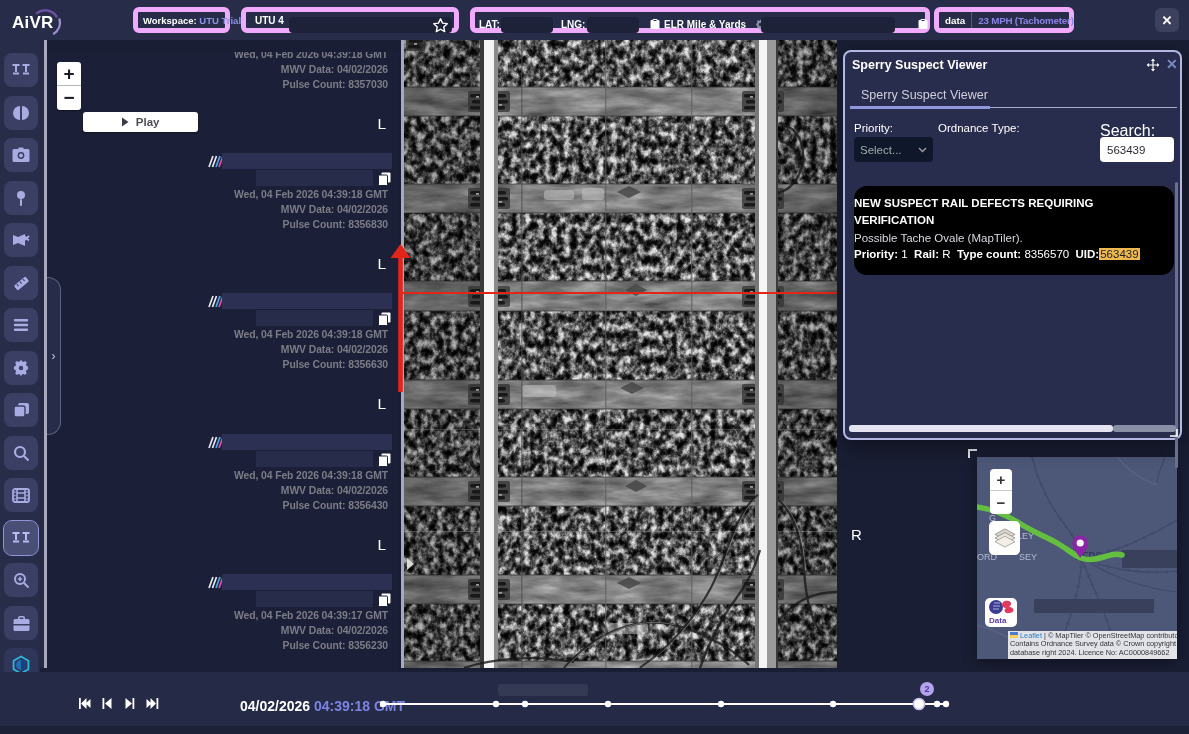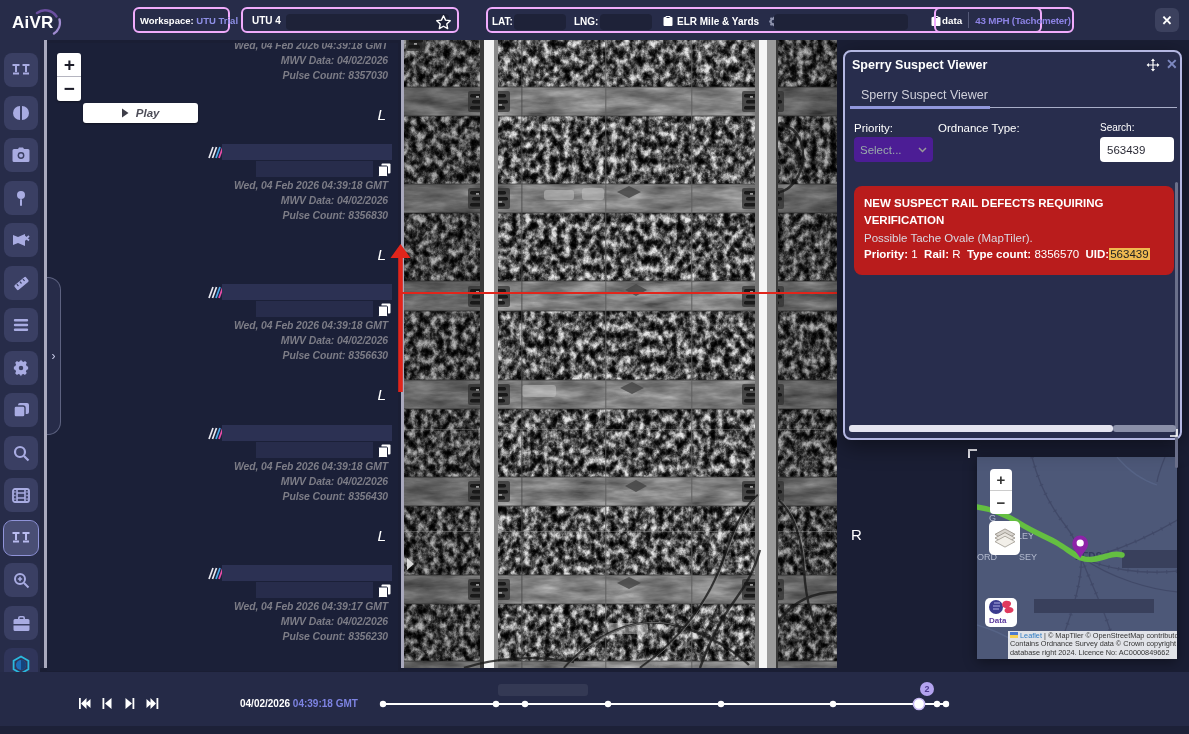--- a/index.html
+++ b/index.html
@@ -3,32 +3,32 @@
 <meta charset="utf-8">
 <style>
   * { margin:0; padding:0; box-sizing:border-box; }
   html,body { width:1189px; height:734px; overflow:hidden; background:#1a1e34;
     font-family:"Liberation Sans", sans-serif; }
   .abs { position:absolute; }
   #app { position:relative; width:1189px; height:734px; }
 
   
   #topbar { position:absolute; left:0; top:0; width:1189px; height:40px; background:#272c49; z-index:30; }
-  .tb-box { position:absolute; top:7px; height:26px; border:2px solid #f0abfc; border-radius:6px;
+  .tb-box { position:absolute; top:7px; height:26px; border:5px solid #f0abfc; border-radius:6px;
      display:flex; align-items:center; color:#fff; font-size:10px; font-weight:bold; white-space:nowrap; }
   .tb-input { background:#1e2238; border-radius:4px; height:16px; }
 
   
   #sidebar { position:absolute; left:0; top:40px; width:40px; height:632px; background:#272c49; z-index:20; overflow:hidden; }
   .sbtn { position:absolute; left:4px; width:34px; height:34px; background:#3a3f63; border-radius:8px;
       display:flex; align-items:center; justify-content:center; }
   .sbtn svg { display:block; }
 
   
-  #lpanel { position:absolute; left:47px; top:43px; width:351px; height:628px; background:#1b2038; overflow:hidden; z-index:5;font-style:italic;}
+  #lpanel { position:absolute; left:47px; top:52px; width:351px; height:628px; background:#1b2038; overflow:hidden; z-index:5;}
   .wbtn { position:absolute; background:#fff; color:#252a47; border-radius:3px; font-size:11.5px; font-weight:bold;
      display:flex; align-items:center; justify-content:center; box-shadow:0 1px 2px rgba(0,0,0,.4);}
   .entry { position:absolute; left:0; width:351px; height:140px; }
   .ebar1 { position:absolute; left:175px; top:28px; width:170px; height:16px; background:#2c3153; }
   .ebar2 { position:absolute; left:209px; top:45px; width:117px; height:16px; background:#272c4b; }
   .etxt { position:absolute; right:10px; text-align:right; color:#7c7c86; font-size:10.4px; font-weight:bold; line-height:15.2px; letter-spacing:-0.1px; top:62px; width:300px;}
   .eL { position:absolute; right:12px; top:130px; color:#fff; font-size:15.5px; }
 
   
   .vscroll { position:absolute; top:40px; width:3px; height:628px; background:#a9a9bd; z-index:6;}
@@ -266,42 +266,42 @@
     </div>
 
     <div class="tb-box" style="left:241px; width:218px; padding-left:9px;">
       <span>UTU 4</span>
       <div class="tb-input" style="position:absolute; left:43px; top:5px; width:163px;"></div>
       <svg style="position:absolute; right:5px; top:5px;" width="17" height="17" viewBox="0 0 24 24" fill="none" stroke="#fff" stroke-width="2" stroke-linejoin="round">
           <path d="M12 2.5l2.9 6.1 6.6.8-4.9 4.6 1.3 6.6-5.9-3.3-5.9 3.3 1.3-6.6-4.9-4.6 6.6-.8z"></path>
         </svg>
     </div>
 
-    <div class="tb-box" style="left:486px; width:556px;">
+    <div class="tb-box" style="left:470px; width:460px;">
       <span style="position:absolute; left:4px; top:7px;">LAT:</span>
       <div class="tb-input" style="position:absolute; left:26px; top:5px; width:52px;"></div>
       <span style="position:absolute; left:86px; top:7px;">LNG:</span>
       <div class="tb-input" style="position:absolute; left:112px; top:5px; width:52px;"></div>
       <svg style="position:absolute; left:174px; top:5px;" width="12" height="14" viewBox="0 0 24 24" fill="#fff">
           <path d="M9 2h6a2 2 0 0 1 2 2h2a2 2 0 0 1 2 2v14a2 2 0 0 1-2 2H5a2 2 0 0 1-2-2V6a2 2 0 0 1 2-2h2a2 2 0 0 1 2-2zm0 2v2h6V4H9z"></path>
         </svg>
       <span style="position:absolute; left:189px; top:7px;">ELR Mile &amp; Yards</span>
       <svg style="position:absolute; left:280px; top:7px;" width="11" height="11" viewBox="0 0 24 24" fill="#8d92ac">
           <path d="M12 8a4 4 0 1 0 0 8 4 4 0 0 0 0-8zm9.4 5.5l-2.1 1.2a7.6 7.6 0 0 1-.8 2l1.2 2.1-2.4 2.4-2.1-1.2a7.6 7.6 0 0 1-2 .8L12 23h-.1l-1.2-2.1a7.6 7.6 0 0 1-2-.8l-2.1 1.2-2.4-2.4 1.2-2.1a7.6 7.6 0 0 1-.8-2L2.5 13.8v-3.4l2.1-1.2a7.6 7.6 0 0 1 .8-2L4.2 5.1l2.4-2.4 2.1 1.2a7.6 7.6 0 0 1 2-.8L11.9 1h.2l1.2 2.1a7.6 7.6 0 0 1 2 .8l2.1-1.2 2.4 2.4-1.2 2.1a7.6 7.6 0 0 1 .8 2l2.1 1.2v3.1z"></path>
         </svg>
       <div class="tb-input" style="position:absolute; left:286px; top:5px; width:134px;"></div>
       <svg style="position:absolute; left:442px; top:5px;" width="12" height="14" viewBox="0 0 24 24" fill="#fff">
           <path d="M9 2h6a2 2 0 0 1 2 2h2a2 2 0 0 1 2 2v14a2 2 0 0 1-2 2H5a2 2 0 0 1-2-2V6a2 2 0 0 1 2-2h2a2 2 0 0 1 2-2zm0 2v2h6V4H9z"></path>
         </svg>
     </div>
 
     <div class="tb-box" style="left:934px; width:140px; padding-left:6px; font-size:9.8px;">
       <span>data</span>
       <div style="width:1px; min-width:1px; height:16px; background:#545977; margin:0 6px 0 6px;"></div>
-      <span style="color:#8c82e4; letter-spacing:-0.2px;">43 MPH (Tachometer)</span>
+      <span style="color:#8c82e4; letter-spacing:-0.2px;">23 MPH (Tachometer)</span>
     </div>
 
     <div class="abs" style="left:1155px; top:8px; width:24px; height:24px; background:#3c415e; border-radius:6px; color:#fff; font-size:13px; font-weight:bold; display:flex; align-items:center; justify-content:center;">✕</div>
   </div>
   <div id="sidebar">
     <div class="sbtn" style="top:13px;">
         <svg width="20" height="18" viewBox="0 0 20 18" stroke="#a9ace2" stroke-width="2" fill="none">
           <path d="M1.5 4h7M5 4v7M2 12.5h6M11.5 4h7M15 4v7M12 12.5h6"></path>
         </svg>
       </div>
@@ -406,28 +406,28 @@
         <path d="M12 1l3.5 4h-7zM12 23l-3.5-4h7zM1 12l4-3.5v7zM23 12l-4 3.5v-7zM11 5h2v6h6v2h-6v6h-2v-6H5v-2h6z"></path>
       </svg>
     <div class="abs" style="left:321px; top:4px; color:#7d88c0; font-size:14px; font-weight:bold;">✕</div>
 
     <div class="abs" style="left:16px; top:36px; color:#cfcfda; font-size:12.5px;">Sperry Suspect Viewer</div>
     <div class="abs" style="left:5px; top:55px; width:327px; height:1px; background:#a9aec8;"></div>
     <div class="abs" style="left:5px; top:54px; width:140px; height:2.5px; background:#9197dd;"></div>
 
     <div class="abs" style="left:9px; top:70px; color:#fff; font-size:11.5px;">Priority:</div>
     <div class="abs" style="left:93px; top:70px; color:#fff; font-size:11.5px;">Ordnance Type:</div>
-    <div class="abs" style="left:255px; top:70px; color:#fff; font-size:10px;">Search:</div>
-
-    <div class="abs" style="left:9px; top:85px; width:79px; height:25px; background:#4c1d95; border-radius:4px; display:flex; align-items:center; padding:0 6px; color:#9aa; font-size:11.5px;">Select...<svg style="position:absolute; right:6px;" width="9" height="6" viewBox="0 0 9 6" fill="none" stroke="#999" stroke-width="1.5">
+    <div class="abs" style="left:255px; top:70px; color:#fff; font-size:16px;">Search:</div>
+
+    <div class="abs" style="left:9px; top:85px; width:79px; height:25px; background:#0f172a; border-radius:4px; display:flex; align-items:center; padding:0 6px; color:#9aa; font-size:11.5px;">Select...<svg style="position:absolute; right:6px;" width="9" height="6" viewBox="0 0 9 6" fill="none" stroke="#999" stroke-width="1.5">
           <path d="M1 1l3.5 3.5L8 1"></path>
         </svg></div>
     <div class="abs" style="left:255px; top:85px; width:74px; height:25px; background:#fff; border-radius:4px; display:flex; align-items:center; padding:0 7px; color:#2a2a35; font-size:11.5px;">563439</div>
 
-    <div class="abs" style="left:9px; top:134px; width:320px; height:89px; background:#b91c1c; border-radius:8px; padding:9px 10px; color:#fff;">
+    <div class="abs" style="left:9px; top:134px; width:320px; height:89px; background:#000000; border-radius:13px; padding:9px 0; color:#fff;">
       <div style="font-size:11.5px; font-weight:bold; line-height:16.5px;">NEW SUSPECT RAIL DEFECTS REQUIRING VERIFICATION</div>
       <div style="font-size:11.5px; color:#d9d9e2; margin-top:4px;">Possible Tache Ovale (MapTiler).</div>
       <div style="font-size:11.5px; margin-top:4px;"><b>Priority:</b> 1&nbsp;&nbsp;<b>Rail:</b> R&nbsp;&nbsp;<b>Type count:</b> 8356570&nbsp;&nbsp;<b>UID:</b><span style="background:#efb950; color:#222; padding:0 1px;">563439</span></div>
     </div>
 
     <div class="abs" style="left:330px; top:130px; width:3px; height:286px; background:#6a6f8a; border-radius:2px;"></div>
     <div class="abs" style="left:4px; top:373px; width:264px; height:7px; background:#e4e4f0; border-radius:3px;"></div>
     <div class="abs" style="left:268px; top:373px; width:63px; height:7px; background:#8a8fa8; border-radius:3px;"></div>
     <svg class="abs" style="right:2px; bottom:1px;" width="9" height="9" viewBox="0 0 9 9" fill="none" stroke="#fff" stroke-width="1.6">
         <path d="M8 1v7h-7"></path>
@@ -501,21 +501,21 @@
       <span style="display:inline-block; width:8px; height:5.5px; background:linear-gradient(#4e7bd0 50%,#f7d154 50%);"></span> <span style="color:#2f7cc4;">Leaflet</span> | © MapTiler © OpenStreetMap contributors | Contains Ordnance Survey data © Crown copyright and database right 2024. Licence No: AC0000849662
     </div>
   </div>
   <div id="bottombar">
     <svg class="abs" style="left:79px; top:26px;" width="80" height="11" viewBox="0 0 80 11" fill="#fff">
       <path d="M0 0h1.8v11H0zM7.5 0L2 5.5L7.5 11zM11.5 1L6.5 5.5L11.5 10z"></path>
       <path d="M23.5 0h1.8v11h-1.8zM32.5 0L26 5.5L32.5 11z"></path>
       <path d="M46.5 0l6.5 5.5L46.5 11zM53.5 0h1.8v11h-1.8z"></path>
       <path d="M67.5 1l5 4.5L67.5 10zM71.5 0l5.5 5.5L71.5 11zM77.5 0h1.8v11h-1.8z"></path>
     </svg>
-    <div class="abs" style="left:240px; top:26px; font-size:10px; color:#fff; font-weight:bold;">04/02/2026 <span style="color:#7d83e2;">04:39:18 GMT</span></div>
+    <div class="abs" style="left:240px; top:26px; font-size:14px; color:#fff; font-weight:bold;">04/02/2026 <span style="color:#7d83e2;">04:39:18 GMT</span></div>
     <div class="abs" style="left:498px; top:12px; width:90px; height:12px; background:rgba(255,255,255,0.07); border-radius:3px;"></div>
     <svg class="abs" style="left:376px; top:22px;" width="580" height="22" viewBox="0 0 580 22">
       <line x1="7" y1="10" x2="570" y2="10" stroke="#fff" stroke-width="2"></line>
       <g fill="#fff">
         <circle cx="7" cy="10" r="3.2"></circle>
         <circle cx="120" cy="10" r="3.2"></circle>
         <circle cx="149" cy="10" r="3.2"></circle>
         <circle cx="232" cy="10" r="3.2"></circle>
         <circle cx="345" cy="10" r="3.2"></circle>
         <circle cx="457" cy="10" r="3.2"></circle>

